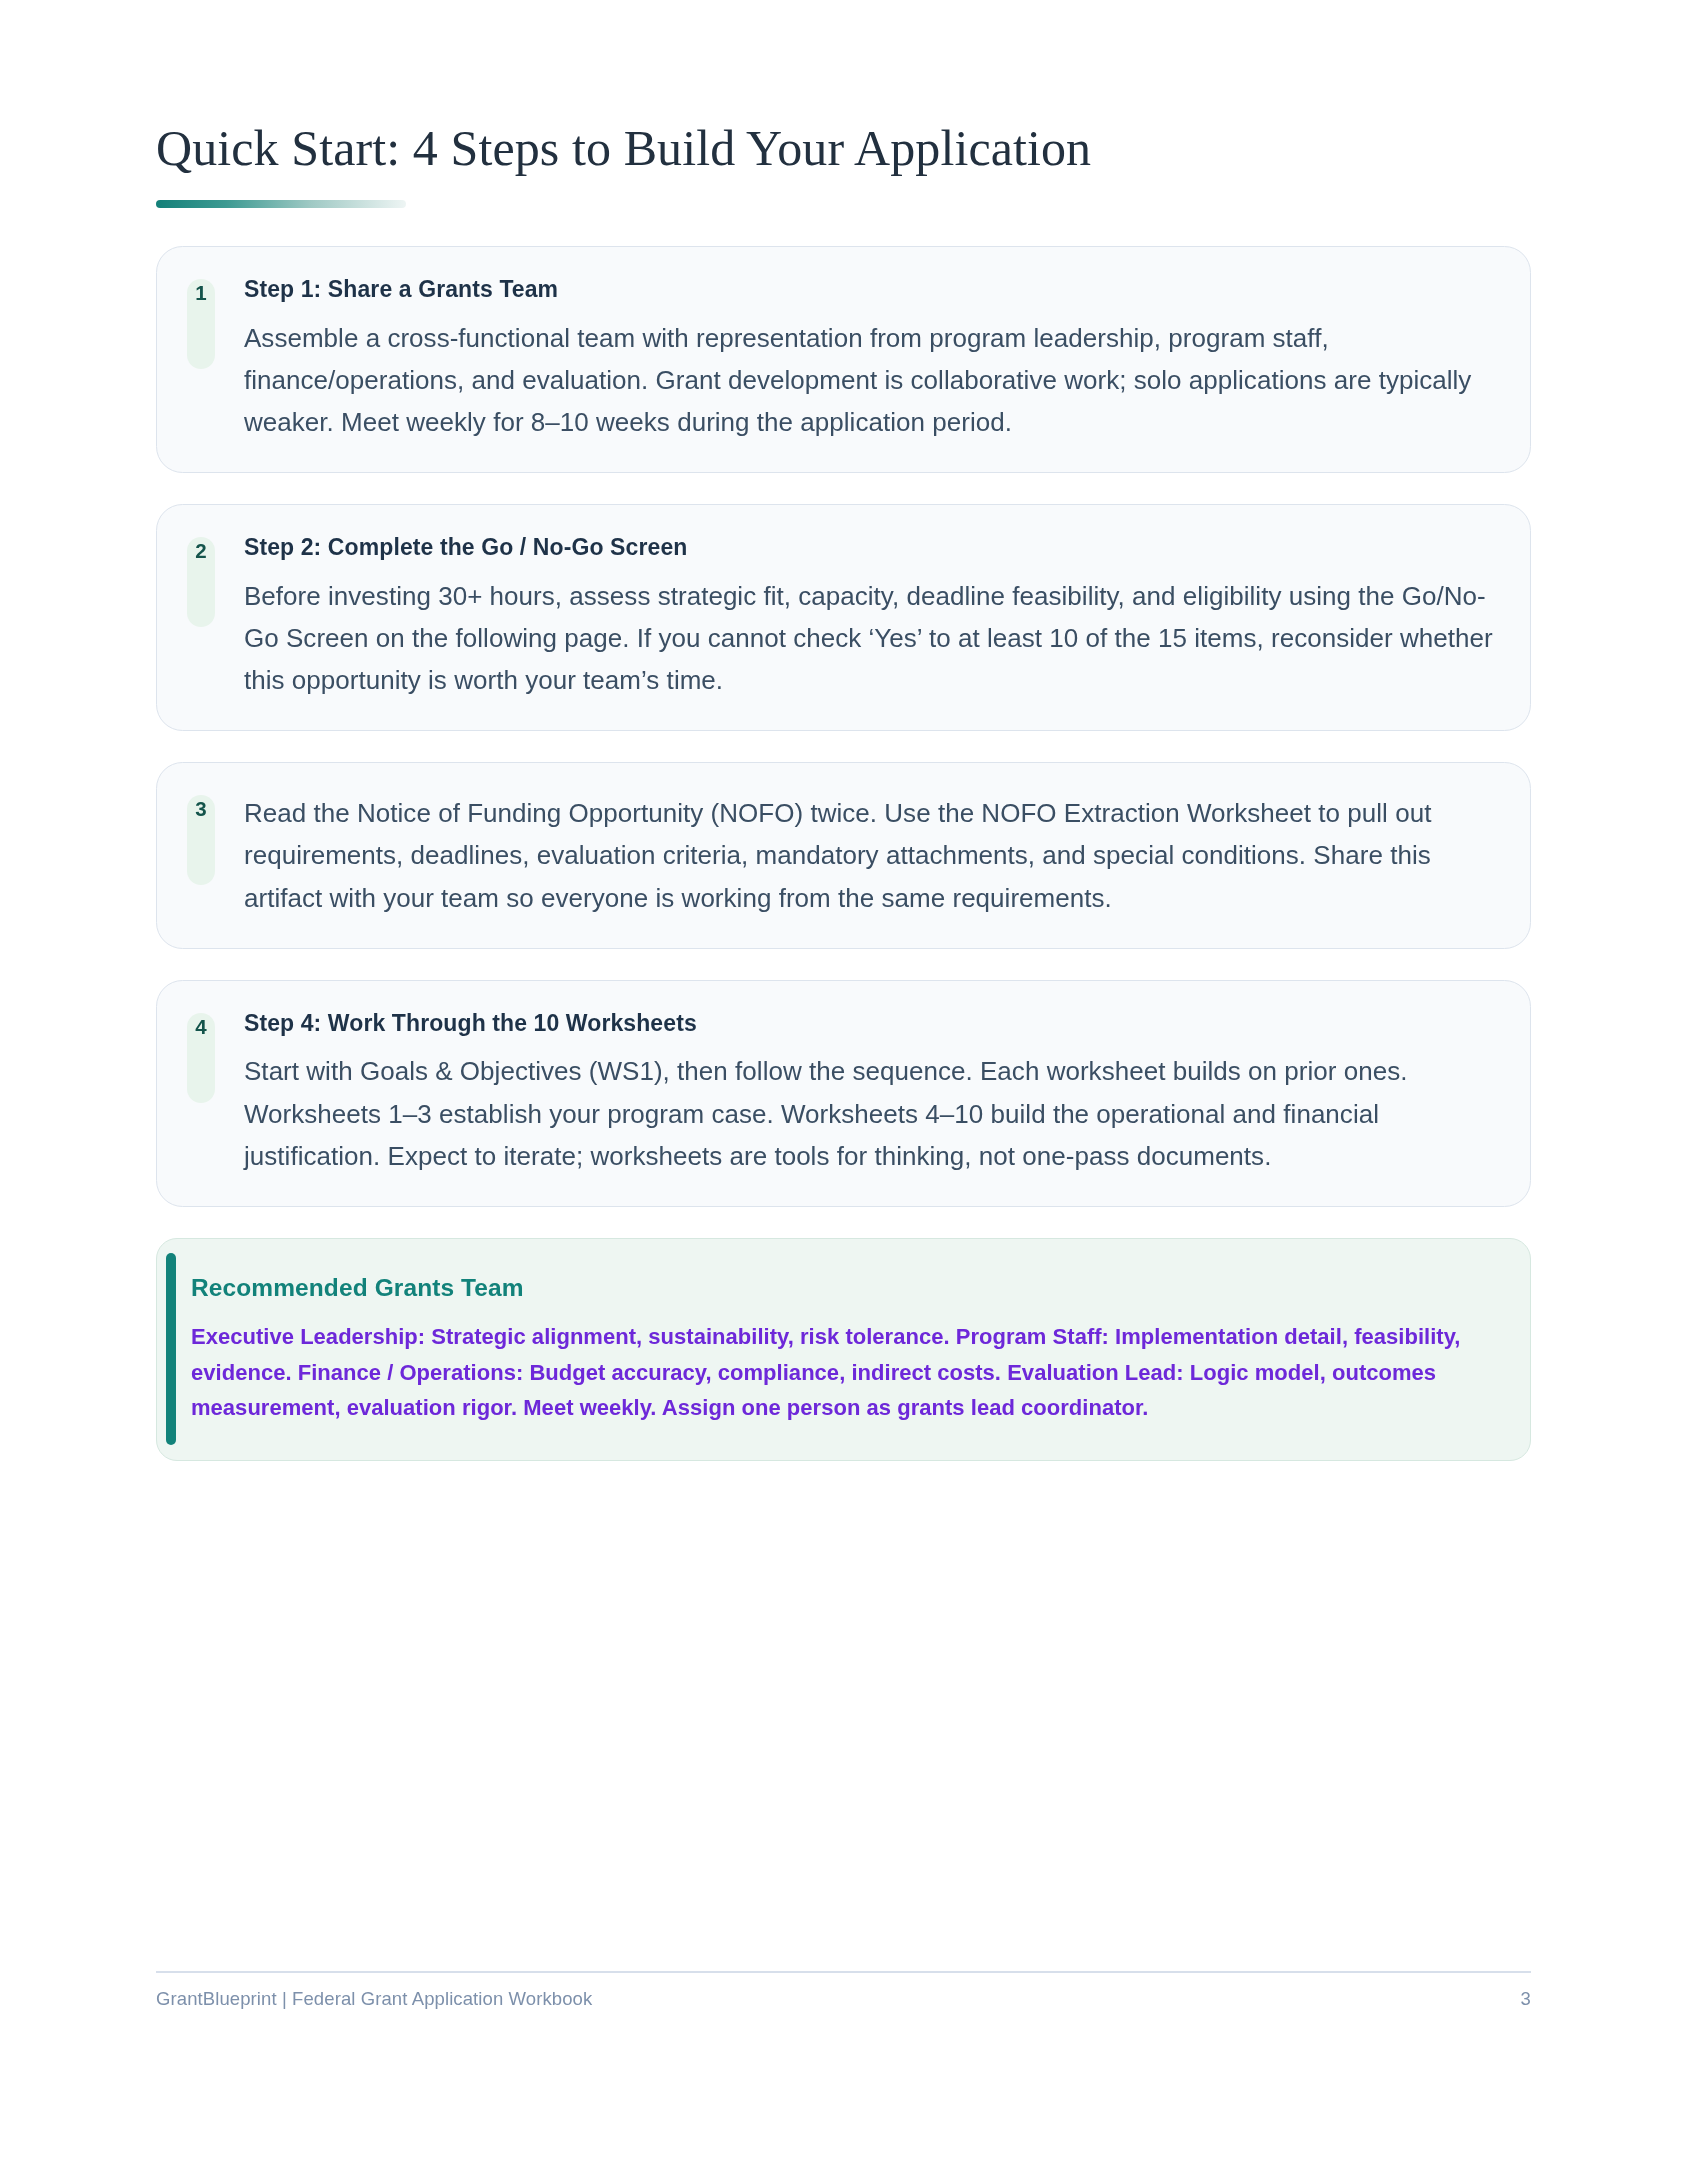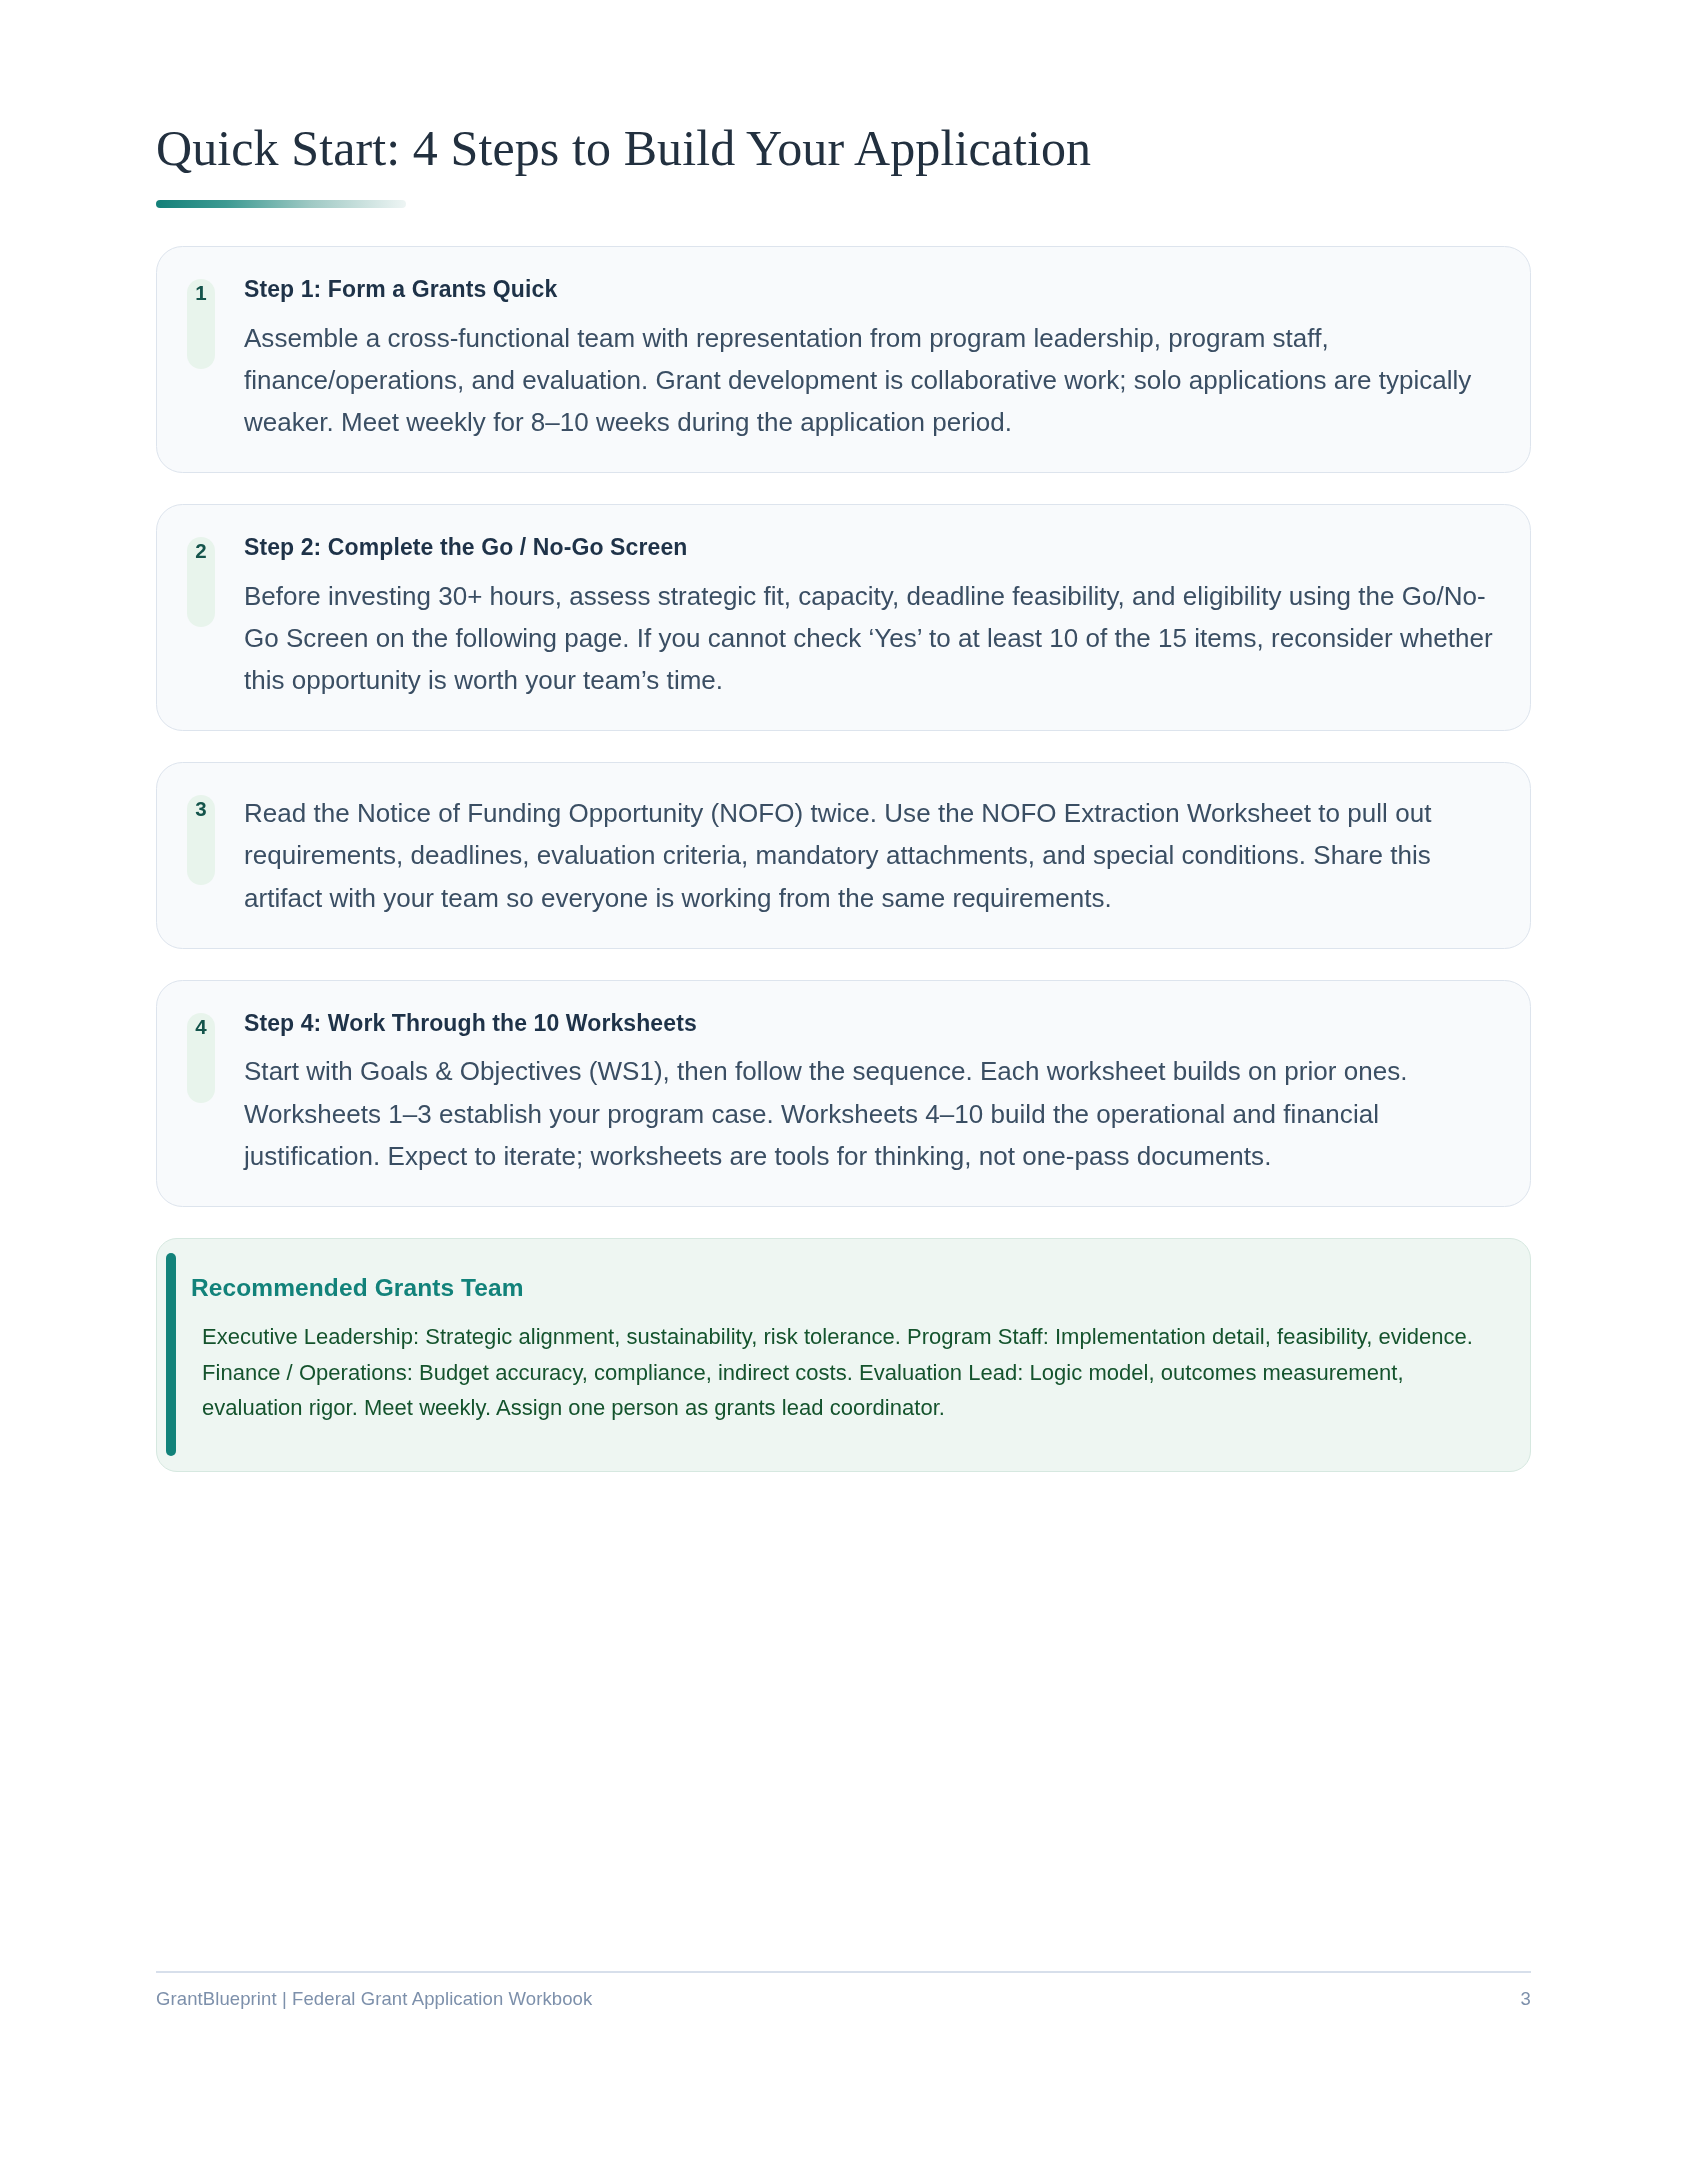--- a/index.html
+++ b/index.html
@@ -126,24 +126,24 @@
     font-size: 24.5px;
     font-weight: 700;
     color: #12827a;
     margin: 0 0 17px 0;
     line-height: 1.2;
     letter-spacing: 0.1px;
   }
 
   .callout-body {
     font-size: 22px;
-    font-weight: 400;
-    color: #14532d;
+    font-weight: 700;
+    color: #6d28d9;
     line-height: 1.62;
-    margin: 11px;
+    margin: 0;
     letter-spacing: 0.03px;
   }
 
   
   .footer {
     position: absolute;
     left: 156px;
     right: 156px;
     bottom: 101px;
   }
@@ -179,21 +179,21 @@
     <h1 class="page-title">Quick Start: 4 Steps to Build Your Application</h1>
 
     <div class="title-rule"></div>
 
     <div class="steps">
 
       <div class="step-card">
         <div class="step-badge">
           <div class="step-badge-num">1</div>
         </div>
-        <h2 class="step-heading">Step 1: Form a Grants Quick</h2>
+        <h2 class="step-heading">Step 1: Share a Grants Team</h2>
         <p class="step-body">Assemble a cross-functional team with representation from program leadership, program staff, finance/operations, and evaluation. Grant development is collaborative work; solo applications are typically weaker. Meet weekly for 8–10 weeks during the application period.</p>
       </div>
 
       <div class="step-card">
         <div class="step-badge">
           <div class="step-badge-num">2</div>
         </div>
         <h2 class="step-heading">Step 2: Complete the Go / No-Go Screen</h2>
         <p class="step-body">Before investing 30+ hours, assess strategic fit, capacity, deadline feasibility, and eligibility using the Go/No-Go Screen on the following page. If you cannot check ‘Yes’ to at least 10 of the 15 items, reconsider whether this opportunity is worth your team’s time.</p>
       </div>

